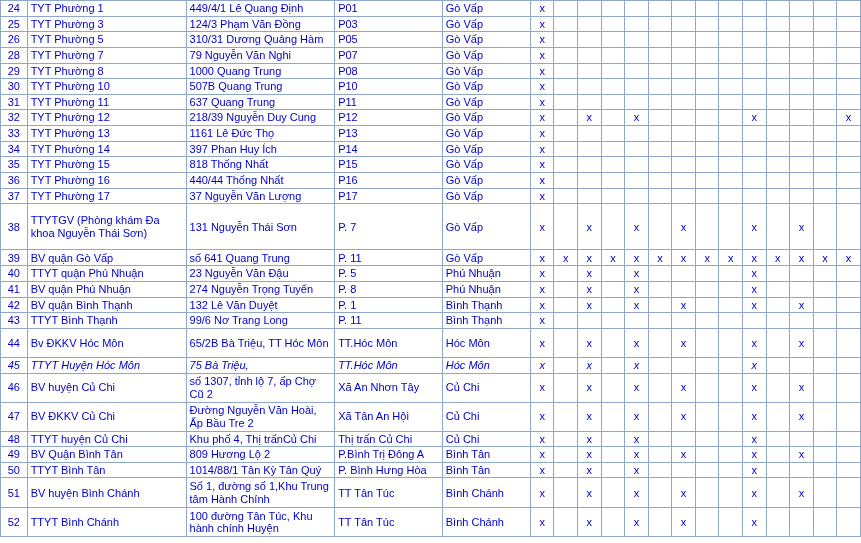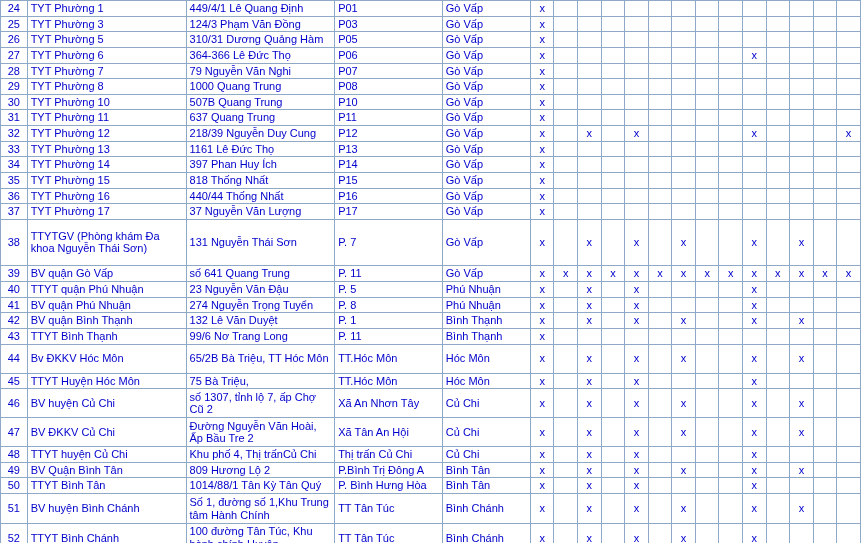--- a/index.html
+++ b/index.html
@@ -144,41 +144,20 @@
         <td class="mark"></td>
         <td class="mark"></td>
         <td class="mark"></td>
         <td class="mark"></td>
         <td class="mark"></td>
         <td class="mark"></td>
         <td class="mark"></td>
         <td class="mark"></td>
       </tr>
       <tr style="height: 15px;">
-        <td class="idx">27</td>
-        <td class="name">TYT Phường 6</td>
-        <td class="addr">364-366  Lê Đức Thọ</td>
-        <td class="ward">P06</td>
-        <td class="dist">Gò Vấp</td>
-        <td class="mark">x</td>
-        <td class="mark"></td>
-        <td class="mark"></td>
-        <td class="mark"></td>
-        <td class="mark"></td>
-        <td class="mark"></td>
-        <td class="mark"></td>
-        <td class="mark"></td>
-        <td class="mark"></td>
-        <td class="mark">x</td>
-        <td class="mark"></td>
-        <td class="mark"></td>
-        <td class="mark"></td>
-        <td class="mark"></td>
-      </tr>
-      <tr style="height: 15px;">
         <td class="idx">28</td>
         <td class="name">TYT Phường 7</td>
         <td class="addr">79 Nguyễn Văn Nghi</td>
         <td class="ward">P07</td>
         <td class="dist">Gò Vấp</td>
         <td class="mark">x</td>
         <td class="mark"></td>
         <td class="mark"></td>
         <td class="mark"></td>
         <td class="mark"></td>
@@ -521,21 +500,21 @@
         <td class="mark"></td>
         <td class="mark">x</td>
         <td class="mark"></td>
         <td class="mark"></td>
         <td class="mark">x</td>
         <td class="mark"></td>
         <td class="mark">x</td>
         <td class="mark"></td>
         <td class="mark"></td>
       </tr>
-      <tr style="height: 15px;">
+      <tr style="height: 15px; font-style: italic;">
         <td class="idx">45</td>
         <td class="name">TTYT Huyện Hóc Môn</td>
         <td class="addr">75 Bà Triệu,</td>
         <td class="ward">TT.Hóc Môn</td>
         <td class="dist">Hóc Môn</td>
         <td class="mark">x</td>
         <td class="mark"></td>
         <td class="mark">x</td>
         <td class="mark"></td>
         <td class="mark">x</td>

